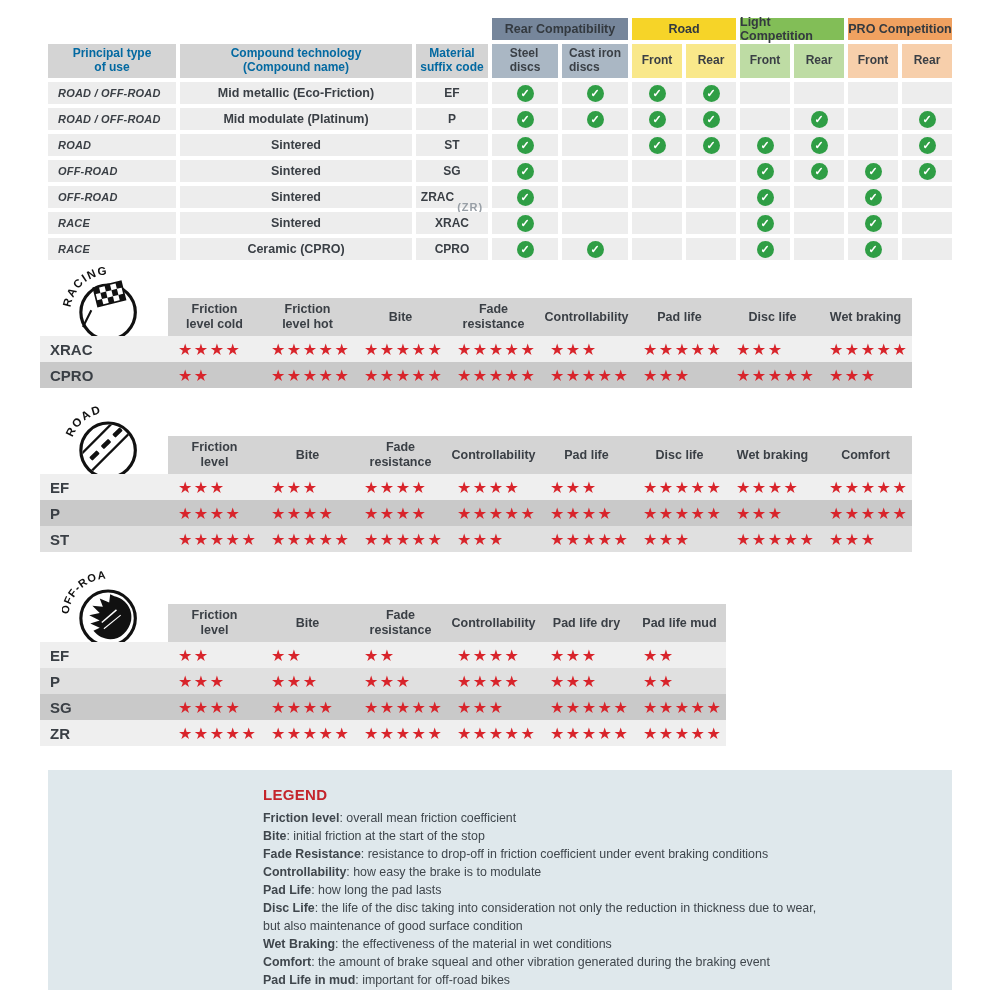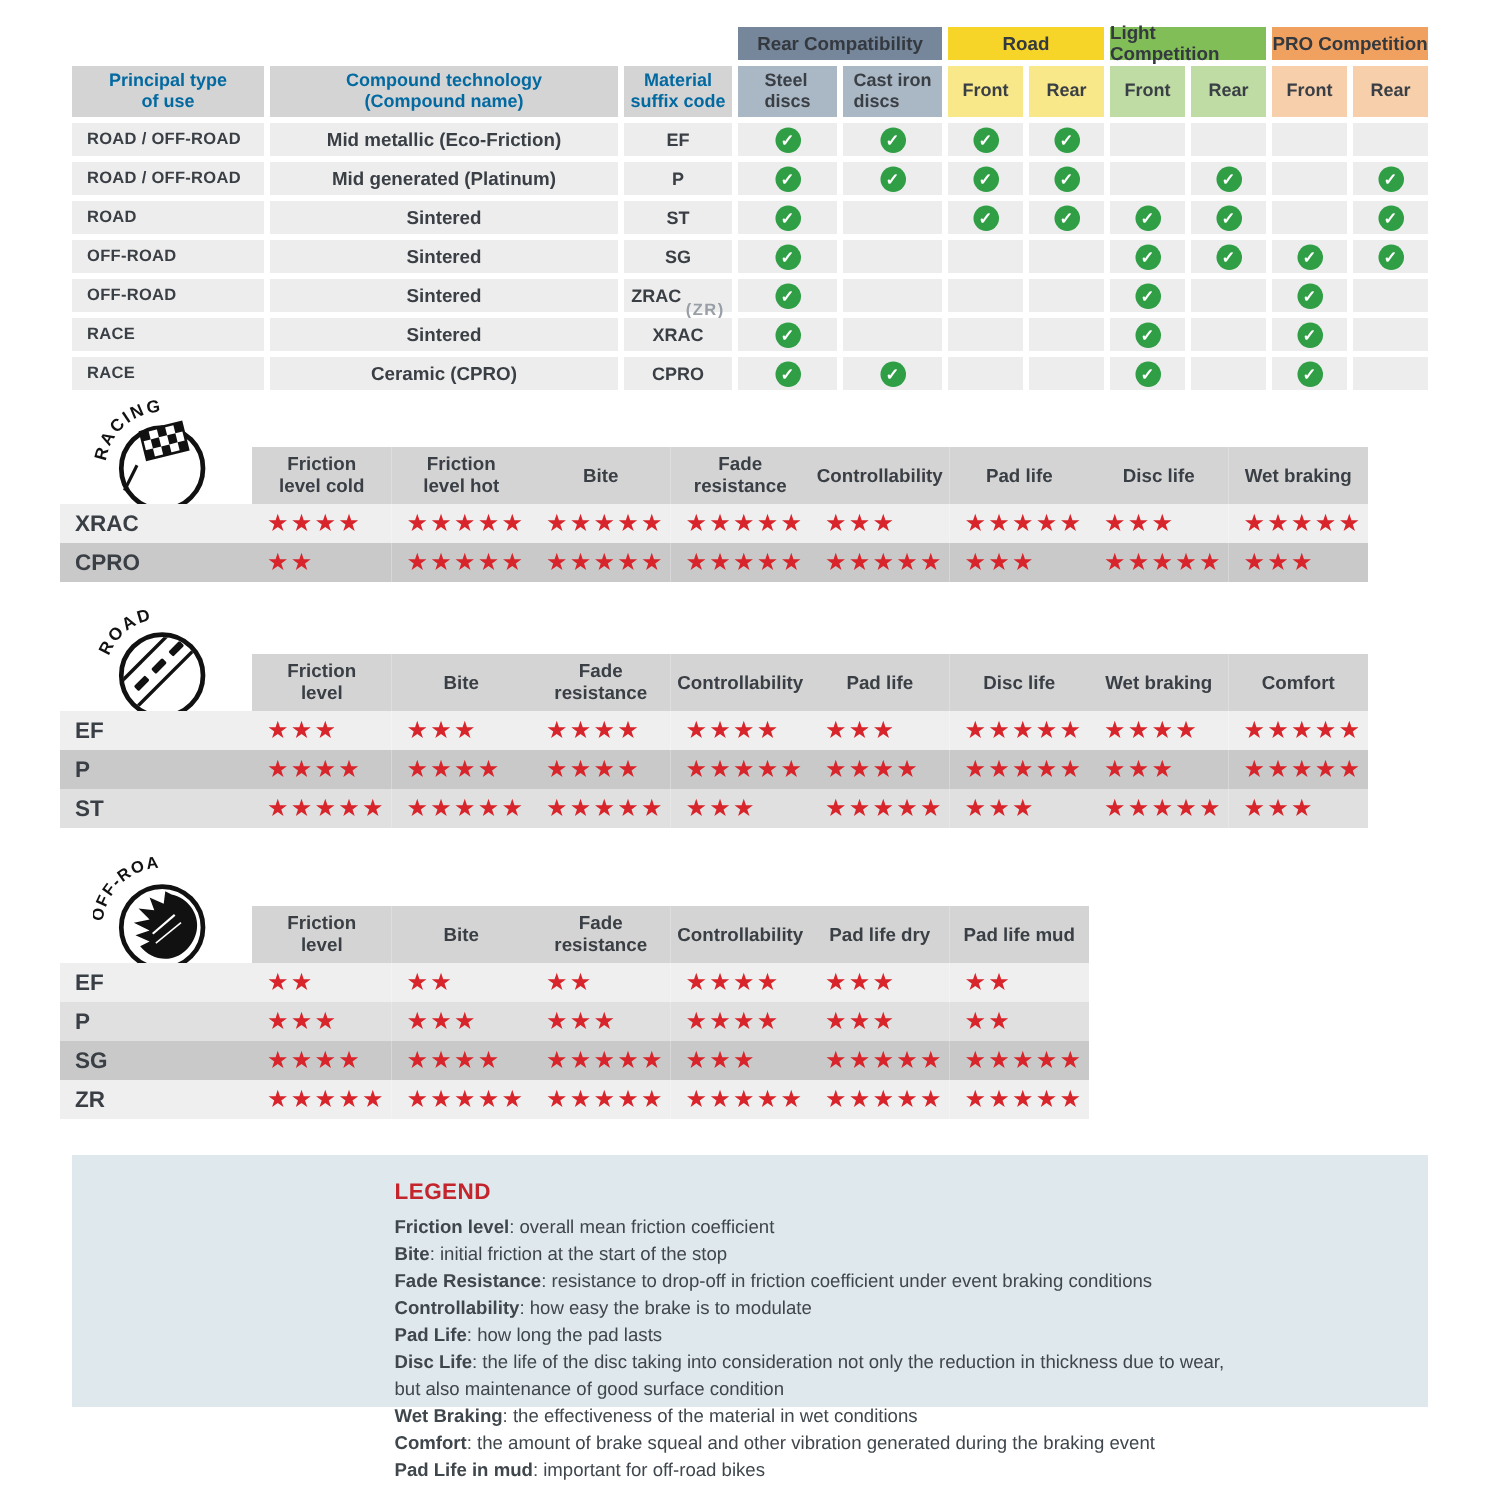--- a/index.html
+++ b/index.html
@@ -11,21 +11,21 @@
   #compat{left:48px;top:18px;display:grid;
     grid-template-columns:128px 232px 72px 66px 66px 50px 50px 50px 50px 50px 50px;
     grid-template-rows:22px 34px repeat(7,22px);gap:4px;}
   .cell{display:flex;align-items:center;justify-content:center;background:#ededed;
         font-size:12px;color:#3a3f45;}
   .blank{background:transparent;}
   .ghdr{font-weight:bold;font-size:12.5px;grid-column:span 2;color:#33393f;}
   .hdr{background:#d4d4d4;font-weight:bold;text-align:center;white-space:pre-line;
        font-size:12px;line-height:1.15;color:#0369a1;}
   .subhdr{font-weight:bold;text-align:left;white-space:pre-line;font-size:12px;line-height:1.15;}
-  .rowlabel{justify-content:flex-start;padding-left:10px;font-size:11px;font-weight:bold;letter-spacing:.2px;}
+  .rowlabel{justify-content:flex-start;padding-left:10px;font-size:11px;font-weight:bold;letter-spacing:.2px;font-style:italic;}
   .compound{font-weight:bold;font-size:12.5px;}
   .code{font-weight:bold;font-size:12px;}
   .code .sfx{color:#989fa6;margin-left:3px;font-size:11px;letter-spacing:1px;margin-top:20px;}
   .check-badge{width:17px;height:17px;border-radius:50%;background:#2f9e45;color:#fff;
                display:flex;align-items:center;justify-content:center;font-size:11px;font-weight:bold;}
 
   
   .rating{position:absolute;left:40px;display:grid;gap:0;}
   .rating .corner{background:transparent;}
   .rating .chdr{background:#d4d4d4;font-weight:bold;white-space:pre-line;text-align:center;
@@ -36,21 +36,21 @@
   .rating .stars{display:flex;align-items:center;padding-left:10px;color:#d8242b;
                  font-size:16px;letter-spacing:1.5px;}
   .shade-light{background:#efefef;}
   .shade-mid{background:#e0e0e0;}
   .shade-dark{background:#c9c9c9;}
 
   
   .badge{position:absolute;width:88px;height:88px;}
 
   
-  #legend{position:absolute;left:48px;top:770px;width:904px;height:168px;background:#dfe8ec;
+  #legend{position:absolute;left:48px;top:770px;width:904px;height:220px;background:#dfe8ec;
           box-sizing:border-box;padding:16px 24px 0 215px;font-size:12.4px;line-height:18px;color:#3f464c;}
   #legend .title{color:#c4242b;font-weight:bold;font-size:15px;margin-bottom:5px;letter-spacing:.3px;}
   .legend-line{white-space:nowrap;}
   .term{font-weight:bold;}
 </style>
 </head>
 <body>
 
 <div id="compat" class="abs">
     <div class="cell blank"></div>
@@ -91,21 +91,21 @@
       <span class="check-badge">✓</span>
     </div>
     <div class="cell checkcell">
       <span class="check-badge">✓</span>
     </div>
     <div class="cell checkcell"></div>
     <div class="cell checkcell"></div>
     <div class="cell checkcell"></div>
     <div class="cell checkcell"></div>
     <div class="cell rowlabel">ROAD / OFF-ROAD</div>
-    <div class="cell compound">Mid generated (Platinum)</div>
+    <div class="cell compound">Mid modulate (Platinum)</div>
     <div class="cell code">
       <span>P</span>
     </div>
     <div class="cell checkcell">
       <span class="check-badge">✓</span>
     </div>
     <div class="cell checkcell">
       <span class="check-badge">✓</span>
     </div>
     <div class="cell checkcell">

